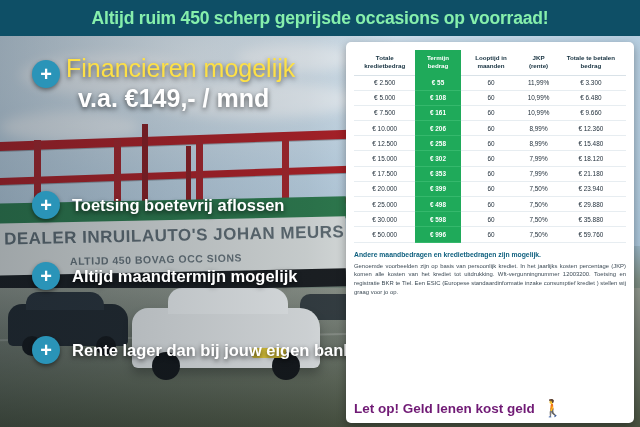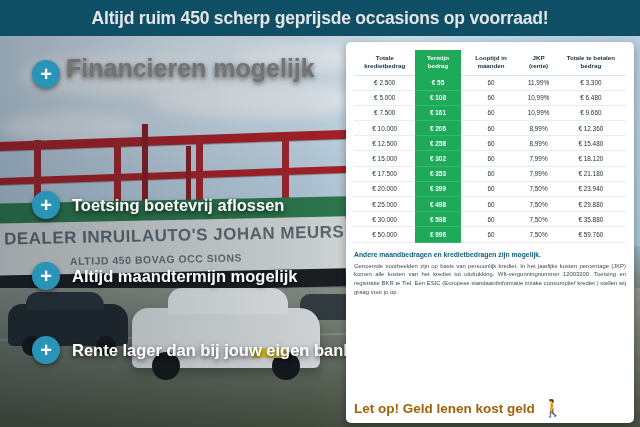--- a/index.html
+++ b/index.html
@@ -12,21 +12,21 @@
     position: relative;
   }
 
   
   .banner {
     position: absolute; left: 0; top: 0; width: 640px; height: 36px;
     background: #0e4f66;
     display: flex; align-items: center; justify-content: center;
   }
   .banner-text {
-    color: #e5e5e5;
+    color: #86efac;
     font-size: 17.5px;
     font-weight: bold;
     letter-spacing: -0.2px;
     white-space: nowrap;
   }
 
   
   .photo {
     position: absolute; left: 0; top: 36px; width: 640px; height: 391px;
     overflow: hidden;
@@ -150,21 +150,21 @@
     position: absolute; left: 0; top: 0; width: 640px; height: 391px;
     background: linear-gradient(90deg, rgba(10,22,33,0.30) 0%, rgba(10,22,33,0.12) 48%, rgba(10,22,33,0.0) 62%);
   }
 
   
   .left-col {
     position: absolute; left: 0; top: 36px; width: 348px; height: 391px;
   }
   .headline {
     position: absolute; left: 66px; top: 18px; width: 276px;
-    color: #737373; font-size: 25px; font-weight: bold; line-height: 1.15;
+    color: #fde047; font-size: 25px; font-weight: normal; line-height: 1.15;
     text-shadow: 0 2px 5px rgba(0,0,0,0.6);
     white-space: nowrap;
   }
   .headline2 {
     position: absolute; left: 78px; top: 48px; width: 270px;
     color: #ffffff; font-size: 25px; font-weight: bold; line-height: 1.15;
     text-shadow: 0 2px 5px rgba(0,0,0,0.6);
     white-space: nowrap;
   }
   .bullet-row {
@@ -225,21 +225,21 @@
   }
   .note-body {
     margin-top: 4px;
     color: #3c4a55; font-size: 5.9px; line-height: 1.5; text-align: justify;
   }
   .warn {
     position: absolute; left: 8px; bottom: 6px; width: 272px;
     display: flex; align-items: center;
   }
   .warn-text {
-    color: #a16207; font-size: 13.5px; font-weight: bold;
+    color: #701a75; font-size: 13.5px; font-weight: bold;
   }
   .walker {
     margin-left: 8px; font-size: 17px; line-height: 1; color: #1b252c;
   }
 </style>
 </head>
 <body>
 
 <div class="banner">
   <div class="banner-text">Altijd ruim 450 scherp geprijsde occasions op voorraad!</div>
@@ -286,20 +286,21 @@
 
   <div class="scrim"></div>
 </div>
 
 <div class="left-col">
 
   <div class="bullet-row b0">
     <div class="plus">+</div>
   </div>
   <div class="headline">Financieren mogelijk</div>
+  <div class="headline2">v.a. €149,- / mnd</div>
 
   <div class="bullet-row b1">
     <div class="plus">+</div>
     <div class="bullet-label">Toetsing boetevrij aflossen</div>
   </div>
 
   <div class="bullet-row b2">
     <div class="plus">+</div>
     <div class="bullet-label">Altijd maandtermijn mogelijk</div>
   </div>

